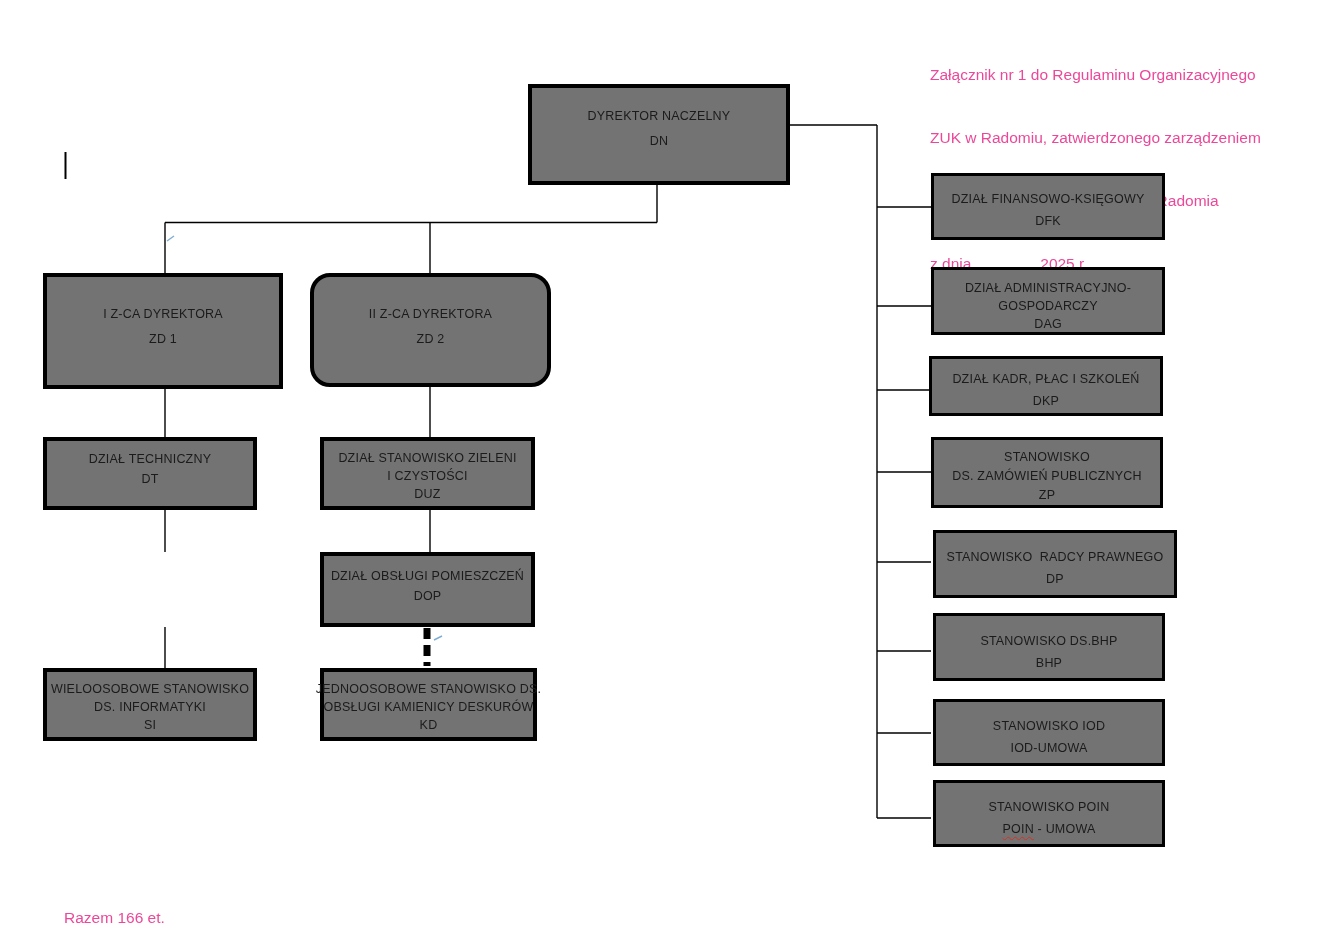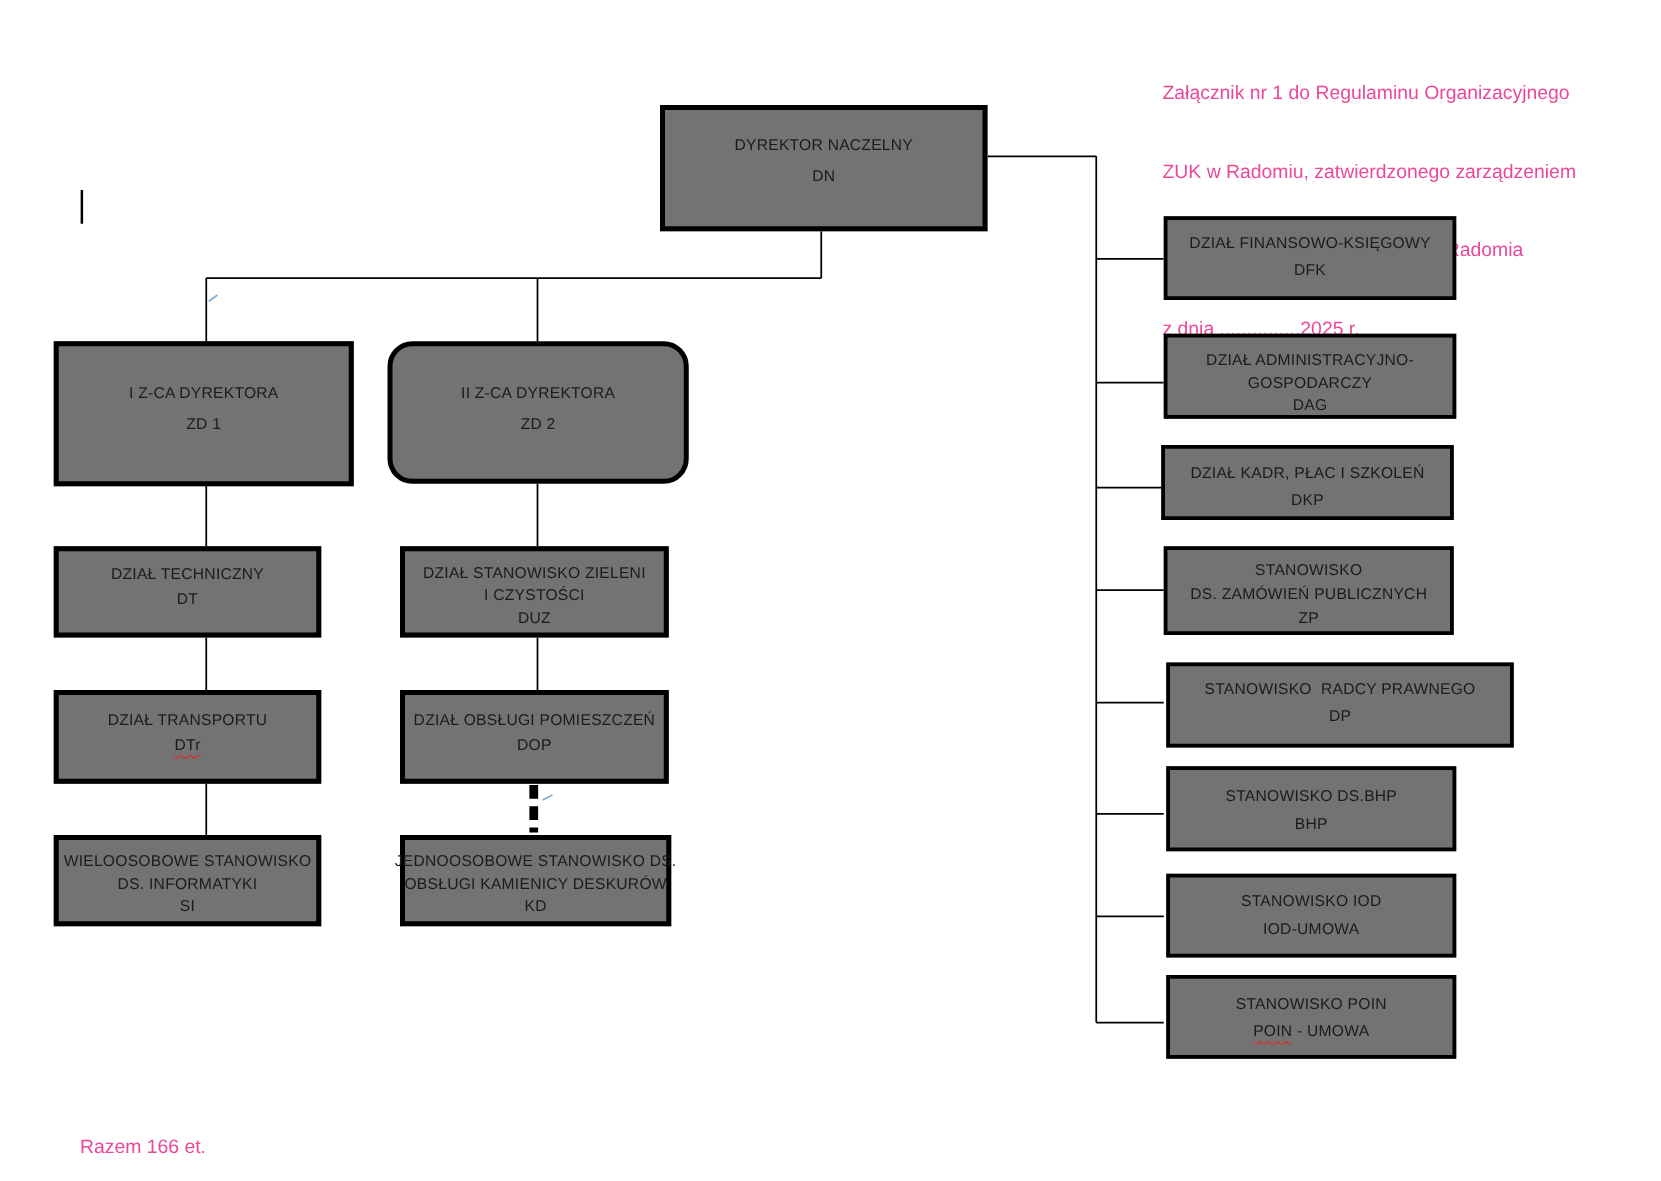--- a/index.html
+++ b/index.html
@@ -28,21 +28,21 @@
     text-align: center;
     color: #1b1b1b;
     font-size: 12.5px;
     letter-spacing: 0.2px;
   }
   .box .bl {
     display: block;
     line-height: 20px;
     white-space: pre;
   }
-  .box.rbox { border-width: 3px; }
+  .box.rbox { border-width: 3px; justify-content: center; }
   .lh25 .bl { line-height: 25px; }
   .lh22 .bl { line-height: 22px; }
   .lh19 .bl { line-height: 19px; }
   .lh18 .bl { line-height: 18px; }
   .spell {
     text-decoration: underline wavy #d93025 1px;
     text-underline-offset: 3px;
   }
   .notes {
     position: absolute;
@@ -113,24 +113,20 @@
   </div>
   <div class="box lh25" style="left:310px; top:273px; width:241px; height:114px; padding-top:25px;border-radius:20px;">
     <span class="bl">II Z-CA DYREKTORA</span>
     <span class="bl">ZD 2</span>
   </div>
 
   <div class="box" style="left:43px; top:437px; width:214px; height:73px; padding-top:8px;">
     <span class="bl">DZIAŁ TECHNICZNY</span>
     <span class="bl">DT</span>
   </div>
-  <div class="box" style="left:43px; top:552px; width:214px; height:75px; padding-top:10px;">
-    <span class="bl">DZIAŁ TRANSPORTU</span>
-    <span class="bl spell">DTr</span>
-  </div>
   <div class="box lh18" style="left:43px; top:668px; width:214px; height:73px; padding-top:8px;">
     <span class="bl">WIELOOSOBOWE STANOWISKO</span>
     <span class="bl">DS. INFORMATYKI</span>
     <span class="bl">SI</span>
   </div>
 
   <div class="box lh18" style="left:320px; top:437px; width:215px; height:73px; padding-top:8px;">
     <span class="bl">DZIAŁ STANOWISKO ZIELENI</span>
     <span class="bl">I CZYSTOŚCI</span>
     <span class="bl">DUZ</span>
@@ -156,21 +152,21 @@
   </div>
   <div class="box rbox lh22" style="left:929px; top:356px; width:234px; height:60px; padding-top:8px;">
     <span class="bl">DZIAŁ KADR, PŁAC I SZKOLEŃ</span>
     <span class="bl">DKP</span>
   </div>
   <div class="box rbox lh19" style="left:931px; top:437px; width:232px; height:71px; padding-top:7px;">
     <span class="bl">STANOWISKO</span>
     <span class="bl">DS. ZAMÓWIEŃ PUBLICZNYCH</span>
     <span class="bl">ZP</span>
   </div>
-  <div class="box rbox lh22" style="left:933px; top:530px; width:278px; height:68px; padding-top:7px;">
+  <div class="box rbox lh22" style="left:933px; top:530px; width:244px; height:68px; padding-top:7px;">
     <span class="bl">STANOWISKO  RADCY PRAWNEGO</span>
     <span class="bl">DP</span>
   </div>
   <div class="box rbox lh22" style="left:933px; top:613px; width:232px; height:68px; padding-top:10px;">
     <span class="bl">STANOWISKO DS.BHP</span>
     <span class="bl">BHP</span>
   </div>
   <div class="box rbox lh22" style="left:933px; top:699px; width:232px; height:67px; padding-top:8px;">
     <span class="bl">STANOWISKO IOD</span>
     <span class="bl">IOD-UMOWA</span>

